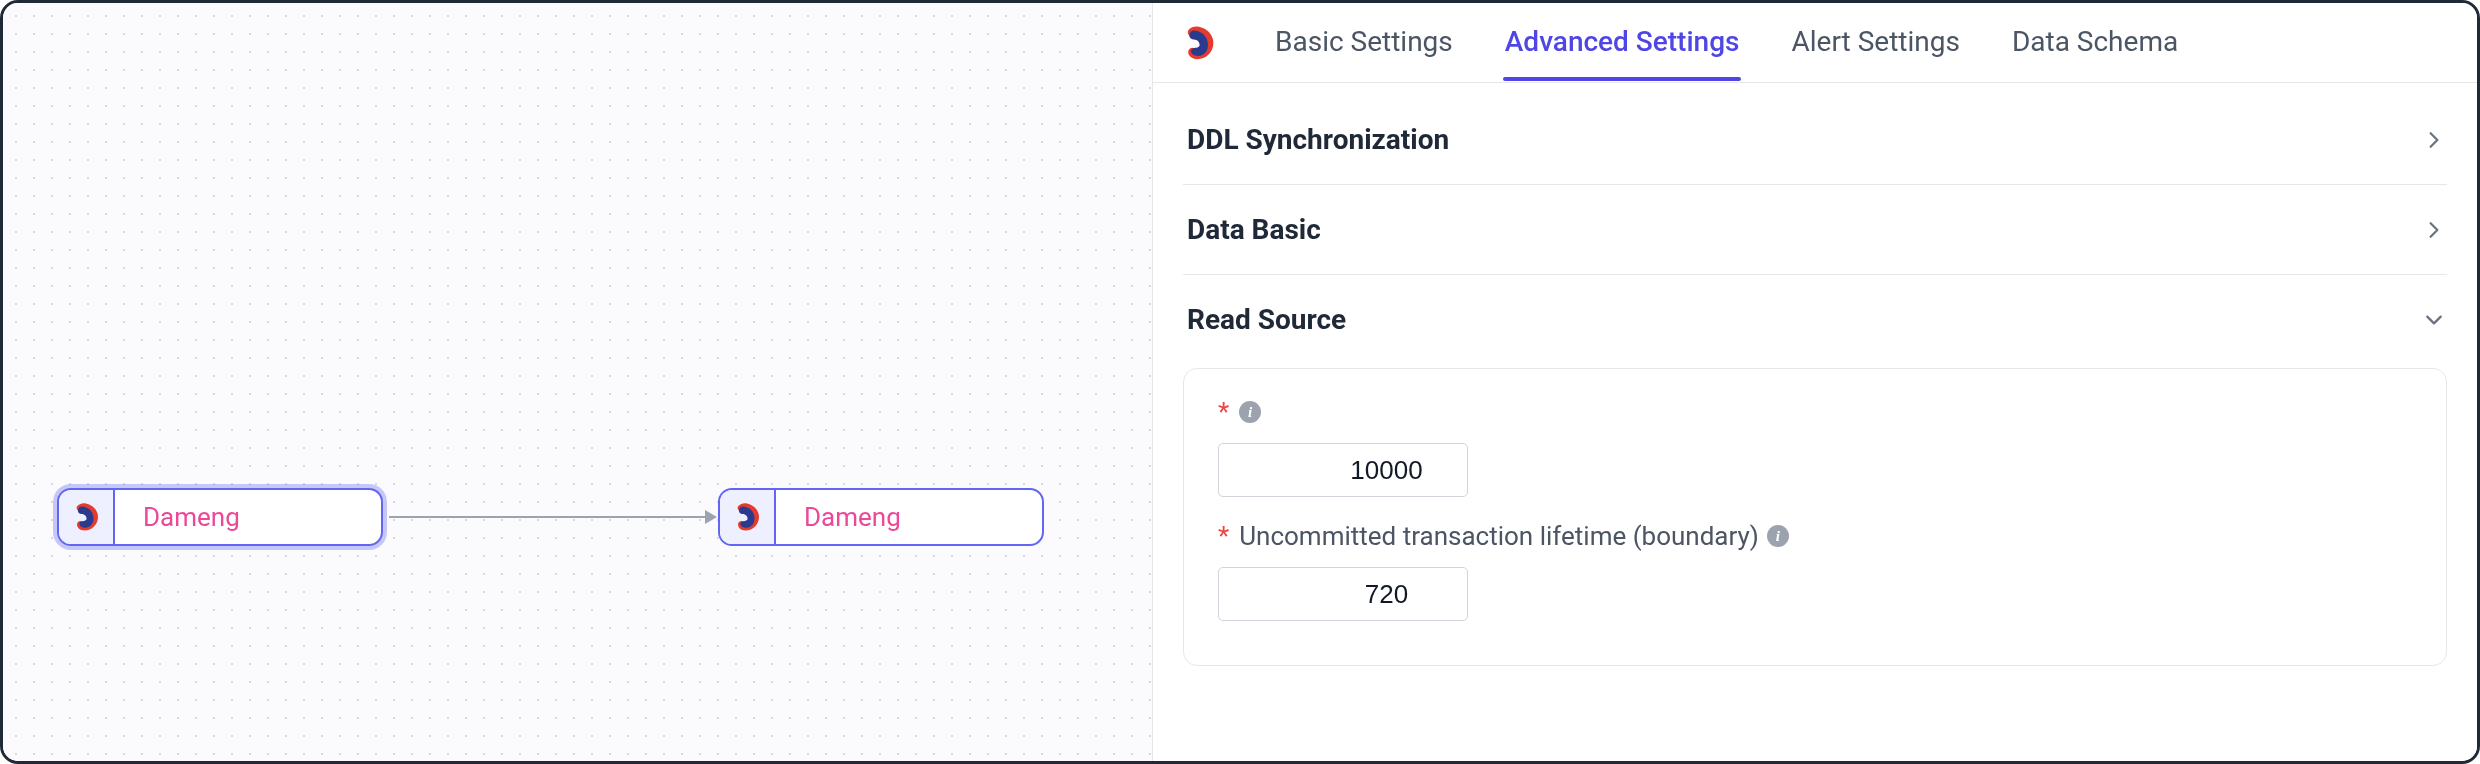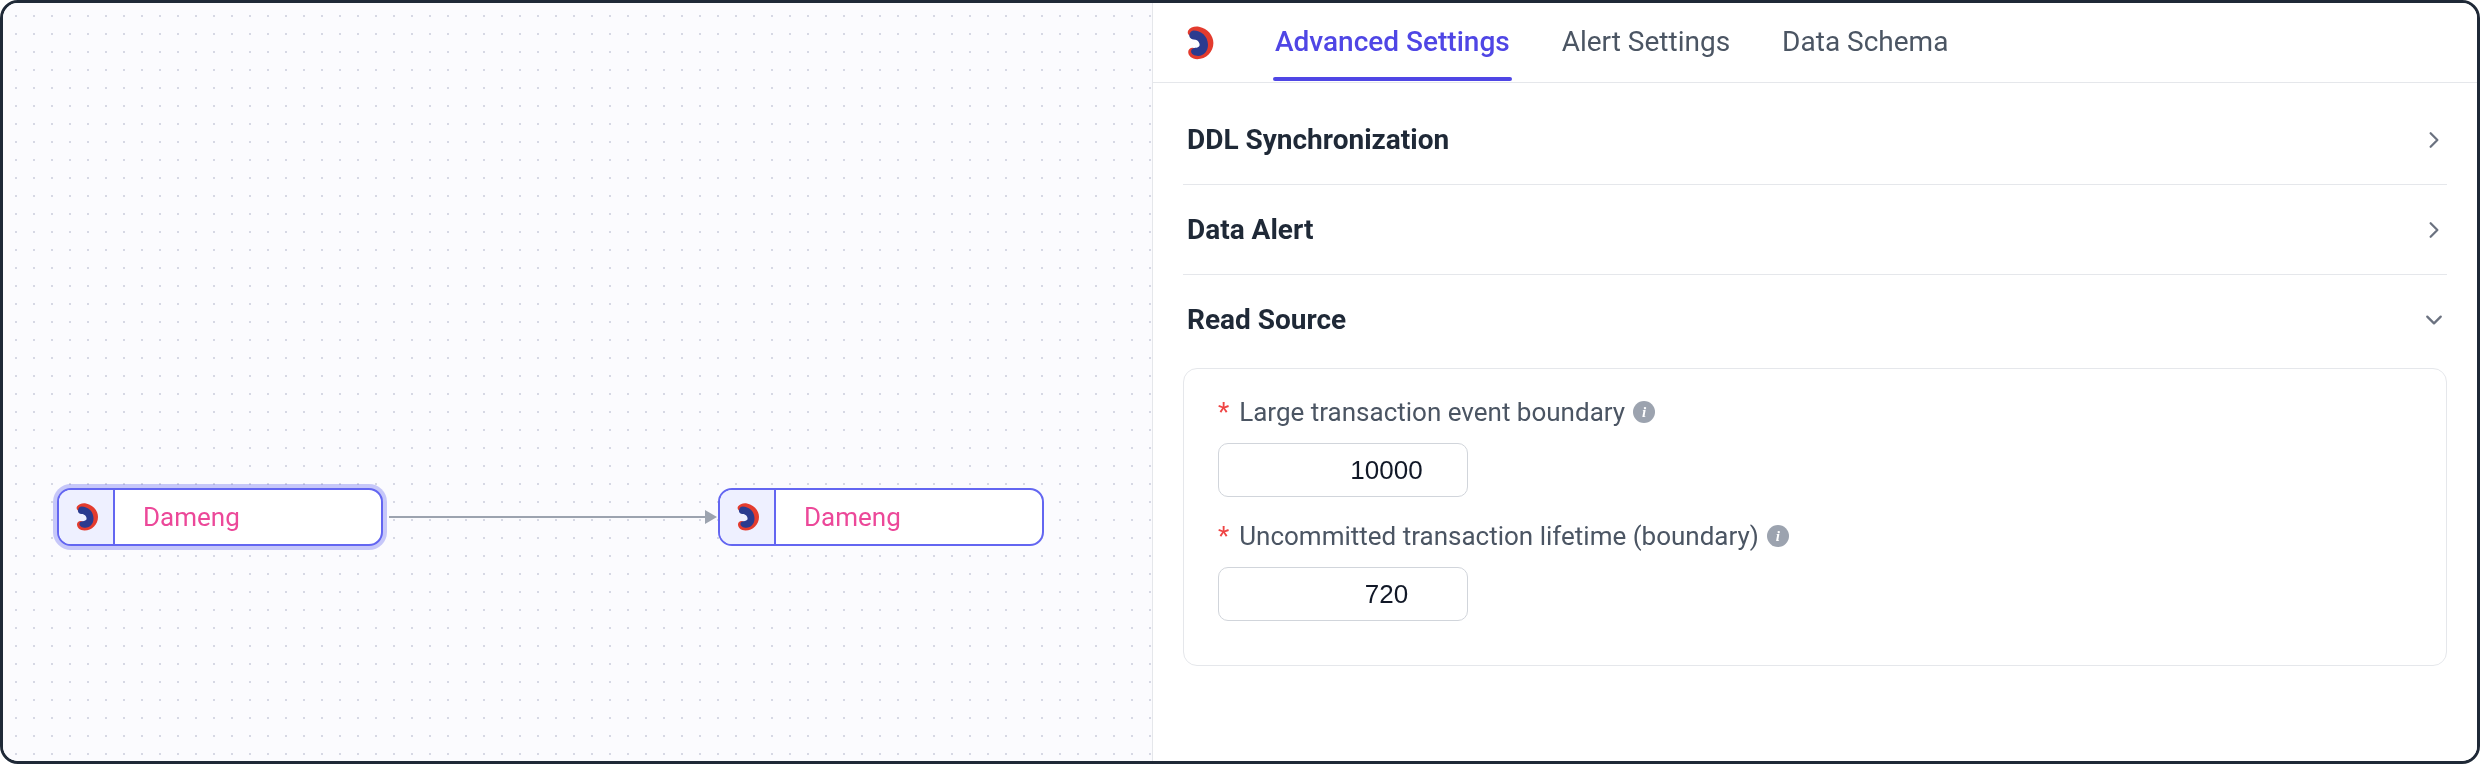--- a/index.html
+++ b/index.html
@@ -164,21 +164,21 @@
     font-weight: 700;
     display: inline-flex;
     align-items: center; justify-content: center;
     font-family: Georgia, serif;
   }
   .number-input {
     display: flex;
     width: 250px;
     height: 54px;
     border: 1px solid #d1d5db;
-    border-radius: 10px;
+    border-radius: 5px;
     overflow: hidden;
     background: #fff;
   }
   .number-input input {
     flex: 1;
     border: none;
     outline: none;
     font-size: 26px;
     text-align: center;
     color: #111827;
@@ -215,54 +215,54 @@
   </div>
 
   <div class="panel">
     <div class="tabs">
       <div class="brand">
         <svg class="swirl-icon" viewBox="0 0 40 40">
           <path d="M20 2 C30 4 36 12 36 20 C36 30 28 38 18 38 C12 38 8 34 8 30 C8 26 12 24 16 26 C20 28 24 26 24 20 C24 14 20 10 14 12 C10 13 6 10 8 6 C10 3 15 1 20 2 Z" fill="#e33b2e"></path>
           <path d="M14 6 C22 6 30 12 30 22 C30 30 24 36 16 34 C12 33 10 30 12 27 C14 25 18 26 20 24 C22 22 20 16 14 16 C10 16 8 12 10 9 C11 7 12 6 14 6 Z" fill="#2a3b8f"></path>
         </svg>
       </div>
+      <div class="tab">Basic Settings</div>
       <div class="tab active">Advanced Settings</div>
       <div class="tab">Alert Settings</div>
       <div class="tab">Data Schema</div>
     </div>
 
     <div class="sections">
 
       <div class="section-header">
         <div class="section-title">DDL Synchronization</div>
         <svg class="chevron" viewBox="0 0 16 16">
           <path d="M5 2 L11 8 L5 14" stroke="#6b7280" stroke-width="2" fill="none" stroke-linecap="round" stroke-linejoin="round"></path>
         </svg>
       </div>
 
       <div class="section-header">
-        <div class="section-title">Data Alert</div>
+        <div class="section-title">Data Basic</div>
         <svg class="chevron" viewBox="0 0 16 16">
           <path d="M5 2 L11 8 L5 14" stroke="#6b7280" stroke-width="2" fill="none" stroke-linecap="round" stroke-linejoin="round"></path>
         </svg>
       </div>
 
       <div class="section-header no-underline">
         <div class="section-title">Read Source</div>
         <svg class="chevron" viewBox="0 0 16 16">
           <path d="M2 5 L8 11 L14 5" stroke="#6b7280" stroke-width="2" fill="none" stroke-linecap="round" stroke-linejoin="round"></path>
         </svg>
       </div>
 
       <div class="section-body">
 
         <div class="field">
           <div class="field-label">
             <span class="req">*</span>
-            <span>Large transaction event boundary</span>
             <span class="info-icon">i</span>
           </div>
           <div class="number-input">
             <input type="text" value="10000" style="">
 
           </div>
         </div>
 
         <div class="field">
           <div class="field-label">

